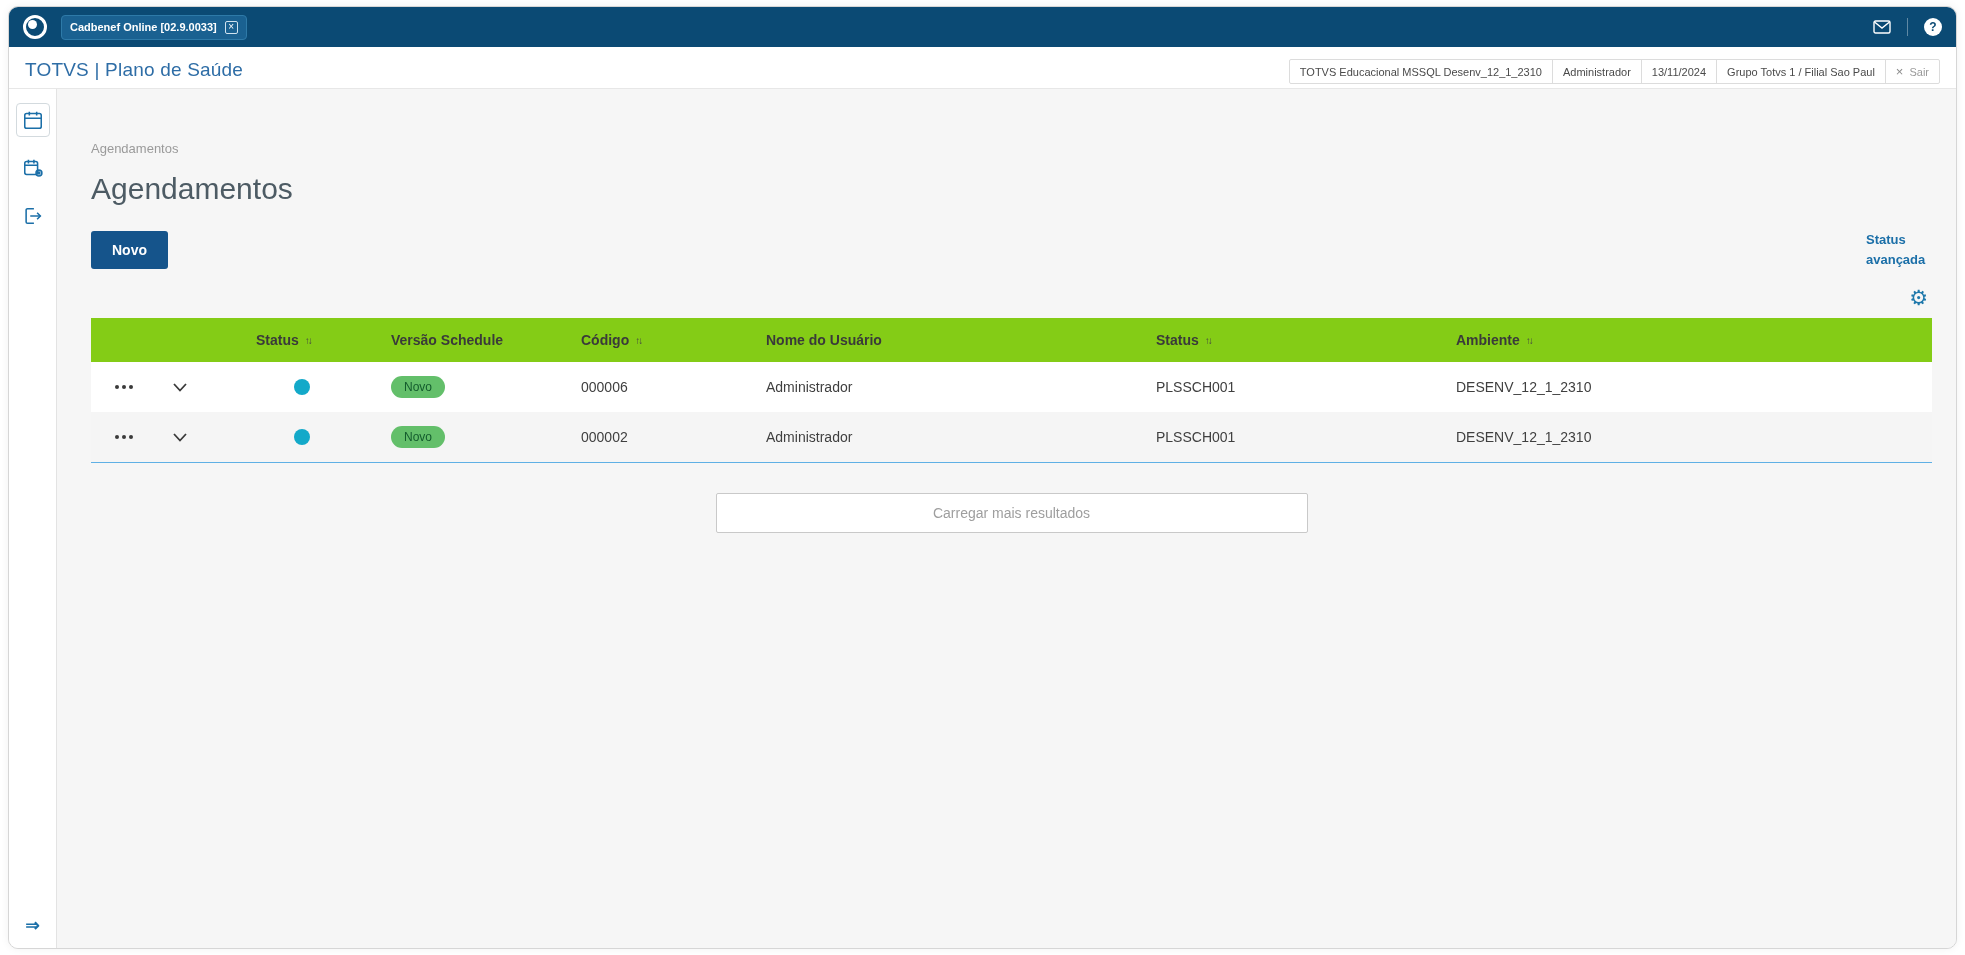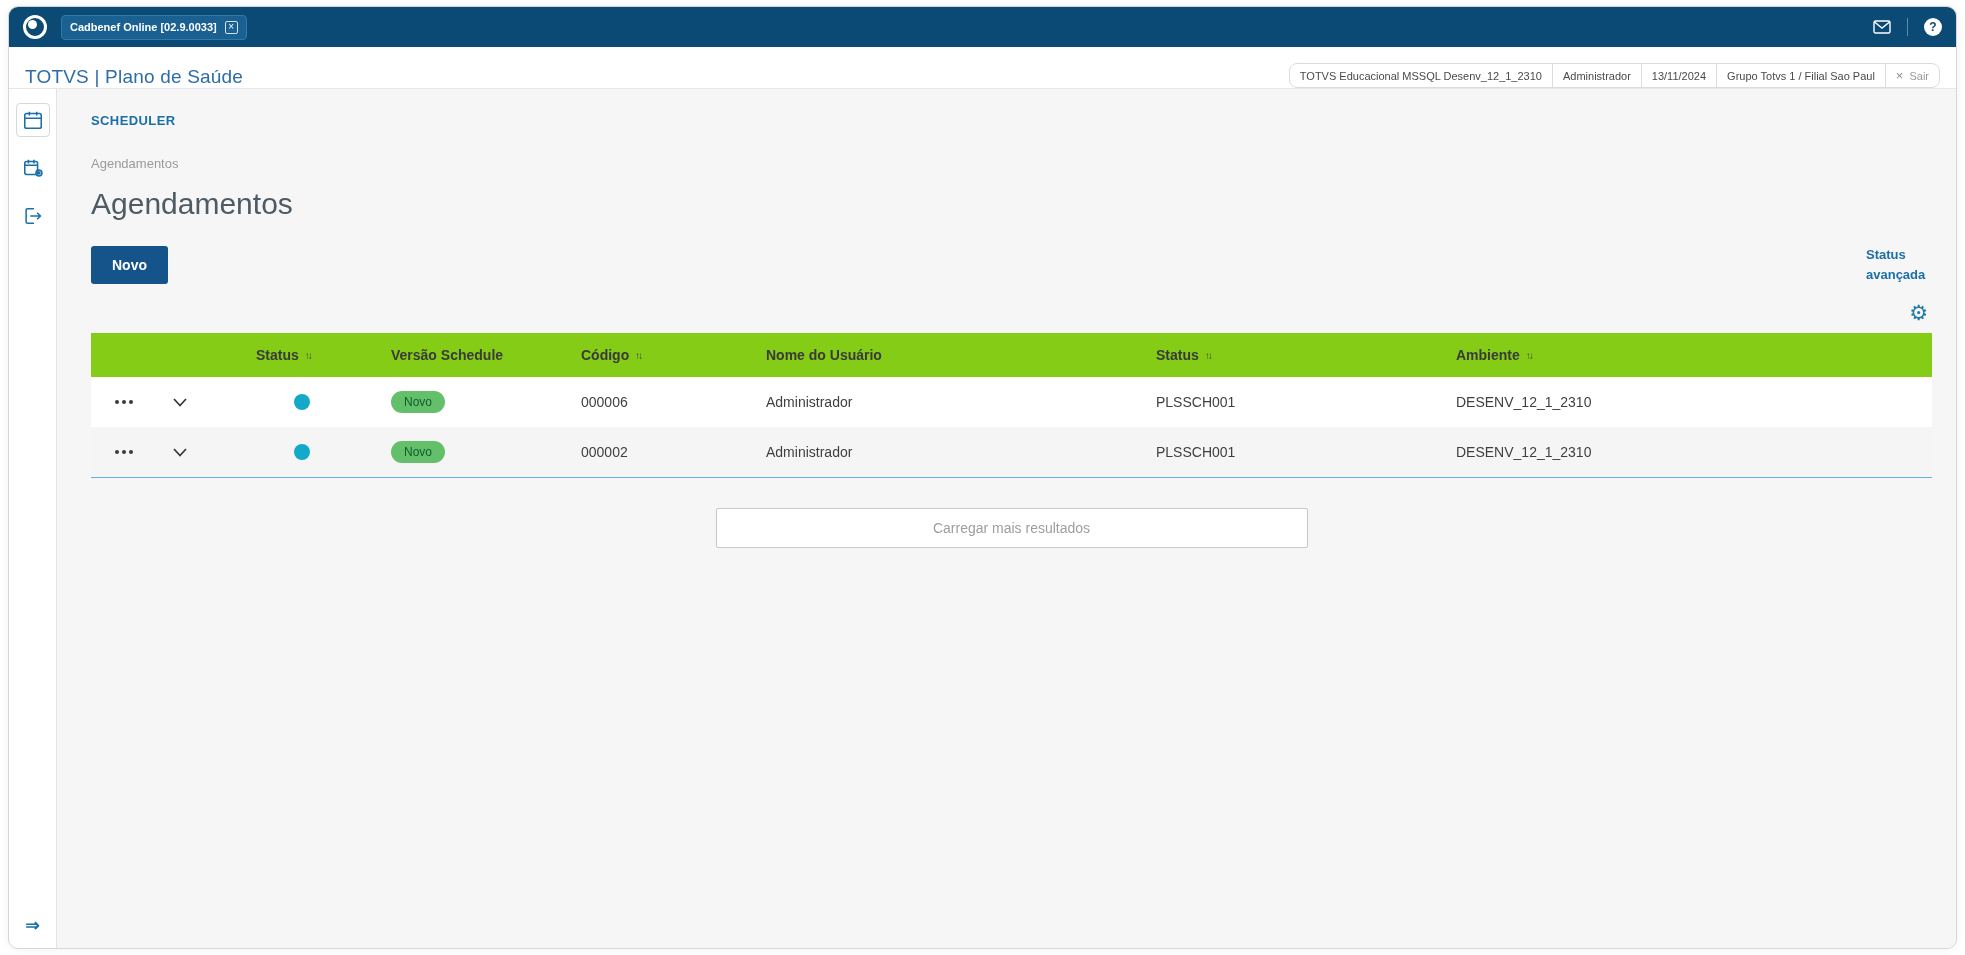--- a/index.html
+++ b/index.html
@@ -40,26 +40,26 @@
   .help-circle {
     width: 18px; height: 18px; border-radius: 50%; background: #ffffff;
     color: #0b4a74; font-size: 12px; font-weight: 700;
     display: inline-flex; align-items: center; justify-content: center; cursor: pointer;
   }
   .mail-btn { cursor: pointer; display: inline-flex; }
 
   
   .header {
     height: 42px; background: #ffffff; border-bottom: 1px solid #e7e7e7;
-    display: flex; align-items: flex-end; padding: 0 16px; flex: 0 0 auto;
+    display: flex; align-items: flex-start; padding: 12px 16px; flex: 0 0 auto;
   }
   .brand { color: #2e6da6; font-size: 19px; letter-spacing: 0.2px; }
   .header-info {
     margin-left: auto; display: flex; align-items: stretch;
-    border: 1px solid #dcdcdc; border-radius: 8px; background: #ffffff;
+    border: 1px solid #dcdcdc; border-radius: 2px; background: #ffffff;
   }
   .info-cell {
     font-size: 11px; color: #4a4a4a; padding: 5px 10px; display: flex; align-items: center;
     border-left: 1px solid #dcdcdc; white-space: nowrap;
   }
   .info-cell:first-child { border-left: none; }
   .info-exit { color: #9a9a9a; gap: 6px; cursor: pointer; }
   .exit-x { font-size: 13px; line-height: 1; color: #8a8a8a; }
 
   
@@ -214,21 +214,20 @@
           <path d="M16.5 8.5 L20 12 L16.5 15.5"></path>
         </svg>
       </div>
       <div class="side-bottom">
         <span>⇒</span>
       </div>
     </div>
 
     <div class="main">
 
-      <div class="section-title">SCHEDULER</div>
       <div class="breadcrumb">Agendamentos</div>
       <h1 class="page-title">Agendamentos</h1>
 
       <div class="toolbar">
         <button class="btn-primary">Novo</button>
         <div class="toolbar-right">
           <span class="adv-link">Status avançada</span>
         </div>
       </div>
 

